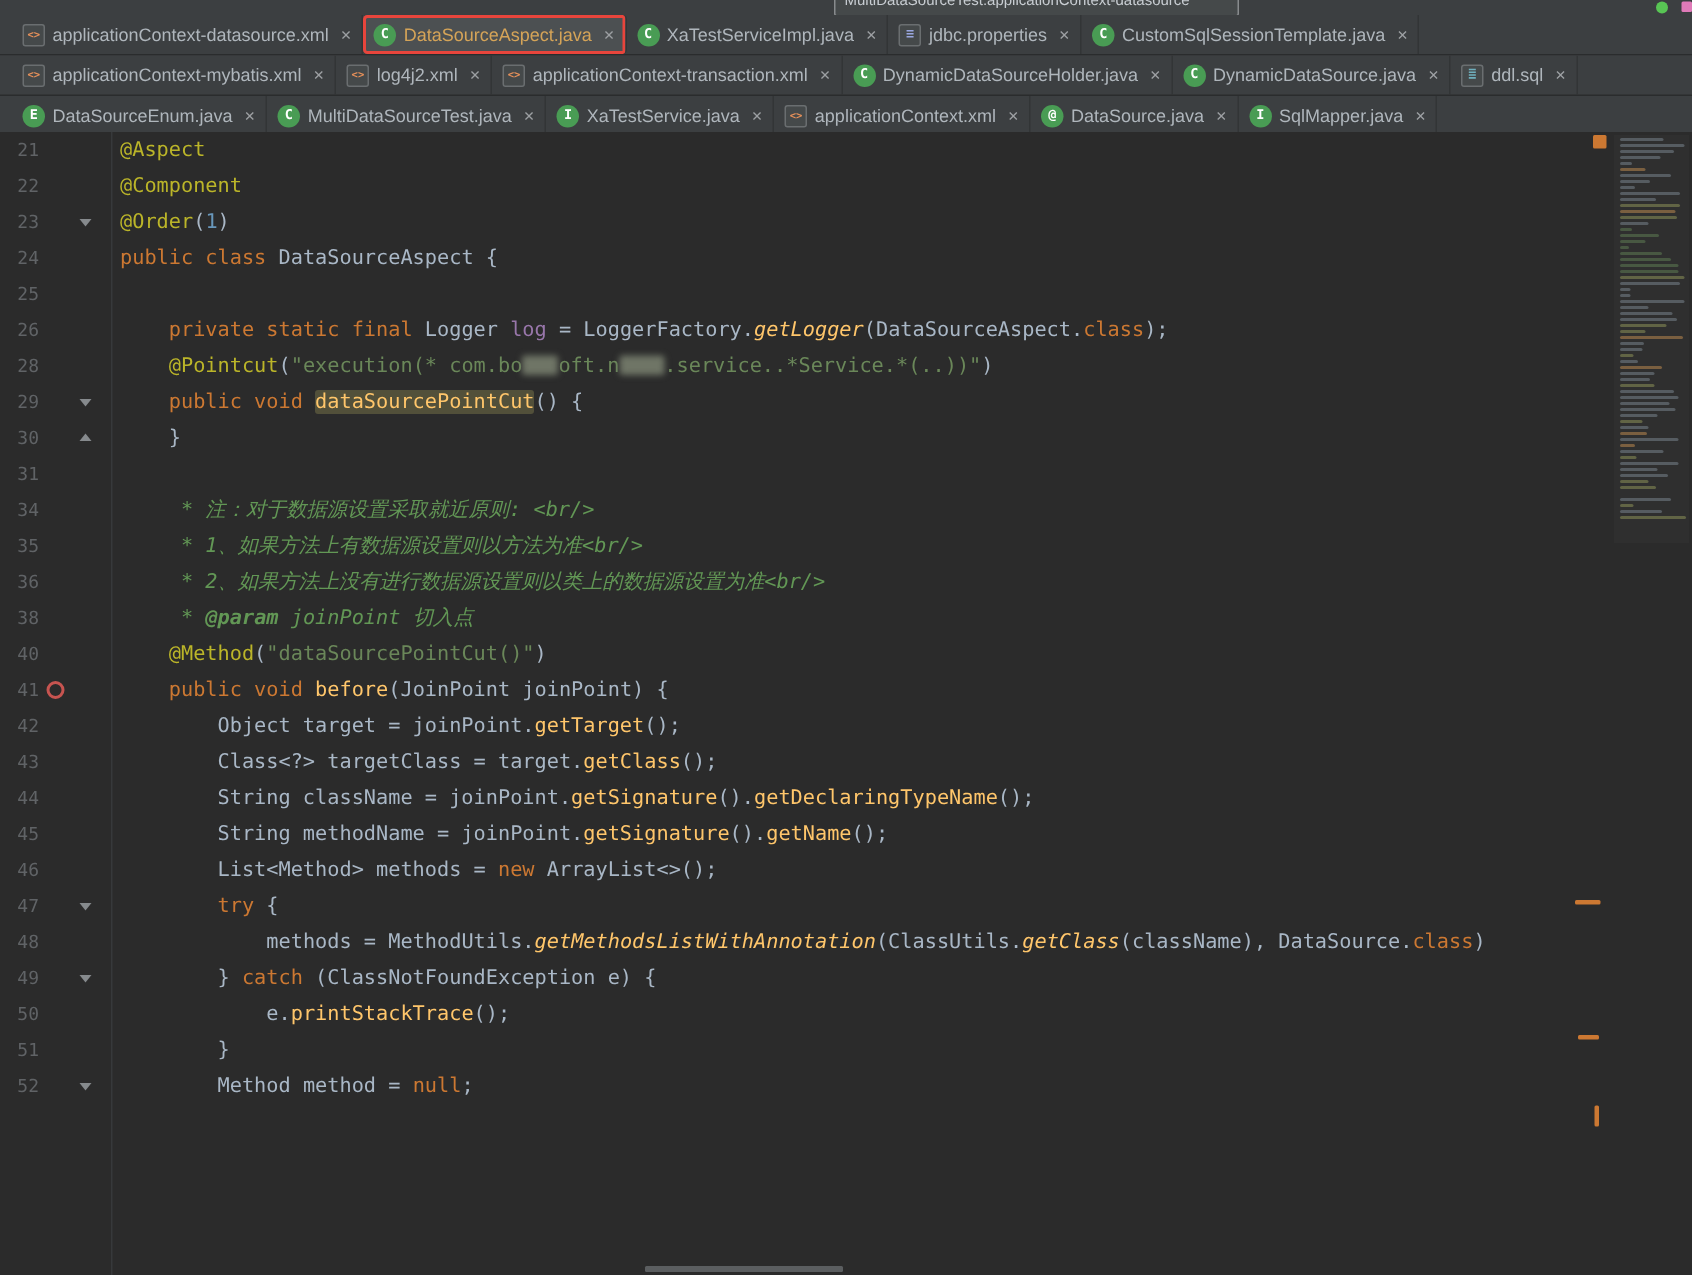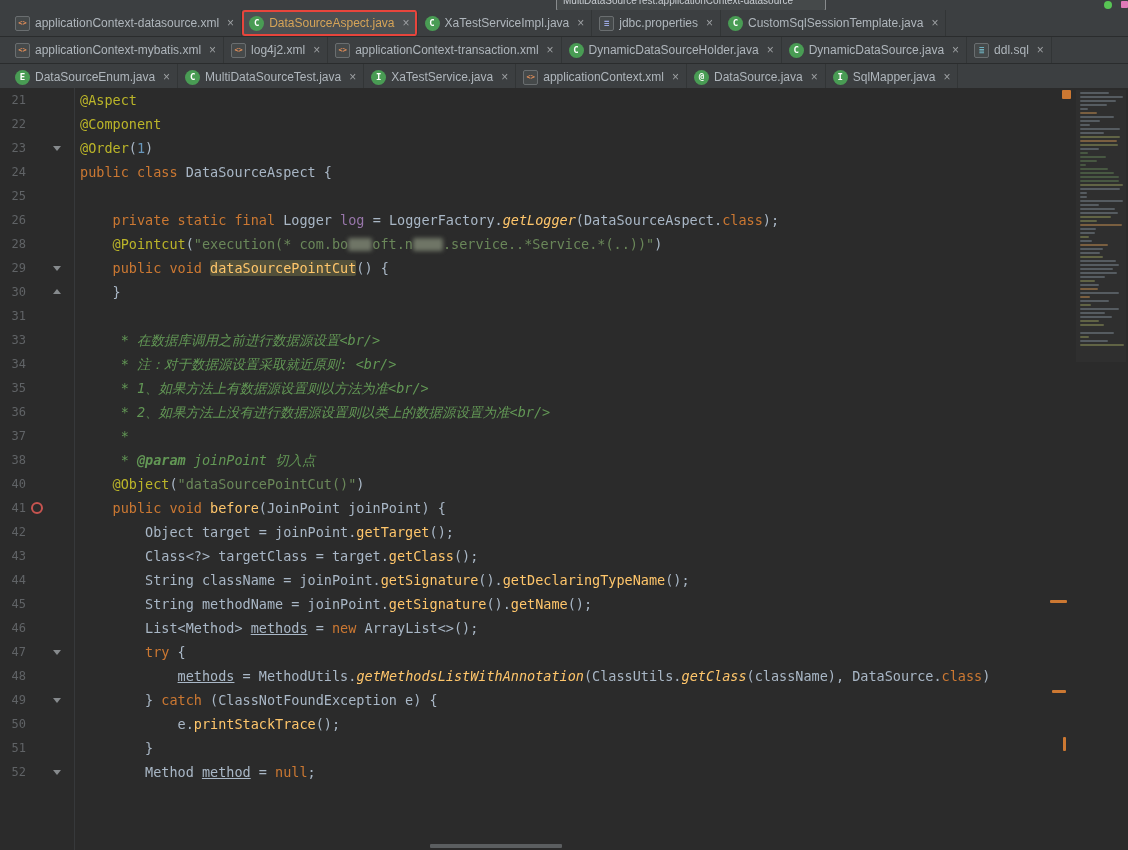--- a/index.html
+++ b/index.html
@@ -40,21 +40,21 @@
   .tk-k{color:var(--kw,#CC7832);}
   .tk-a{color:var(--ann,#BBB529);}
   .tk-st{color:var(--str,#6A8759);}
   .tk-num{color:var(--num,#6897BB);}
   .tk-c{color:var(--cmt,#629755);font-style:italic;}
   .tk-ct{color:var(--cmt,#629755);font-style:italic;font-weight:bold;}
   .tk-f{color:var(--field,#9876AA);}
   .tk-m{color:var(--method,#FFC66B);}
   .tk-mi{color:var(--method,#FFC66B);font-style:italic;}
   .tk-d{color:var(--fg,#A9B7C6);}
-  .tk-u{color:var(--fg,#A9B7C6);text-decoration:underline;}
+  .tk-u{color:var(--fg,#A9B7C6);}
   .tk-hl{color:var(--method,#FFC66B);background:var(--hlbg,#52503A);border-radius:2px;}
   .tk-r{display:inline-block;height:13px;border-radius:2px;background:var(--redact,#6F7566);filter:blur(2px);vertical-align:-2px;}
   
   .minimap{position:absolute;top:2px;right:2px;width:50px;height:272px;background:rgba(255,255,255,0.02);overflow:hidden;}
   .mm-row{height:2px;margin:2px 0 0 4px;border-radius:1px;opacity:.55;}
   .mark{position:absolute;border-radius:1px;}
 </style>
 </head>
 <body>
 
@@ -165,27 +165,25 @@
         <div class="eline"><div class="gut"><span class="lnum">21</span><span class="gslot"></span><span class="fslot"></span></div><div class="ctext"><span class="tk-a">@Aspect</span></div></div>
         <div class="eline"><div class="gut"><span class="lnum">22</span><span class="gslot"></span><span class="fslot"></span></div><div class="ctext"><span class="tk-a">@Component</span></div></div>
         <div class="eline"><div class="gut"><span class="lnum">23</span><span class="gslot"></span><span class="fslot"><span class="fold-down"></span></span></div><div class="ctext"><span class="tk-a">@Order</span><span class="tk-d">(</span><span class="tk-num">1</span><span class="tk-d">)</span></div></div>
         <div class="eline"><div class="gut"><span class="lnum">24</span><span class="gslot"></span><span class="fslot"></span></div><div class="ctext"><span class="tk-k">public class </span><span class="tk-d">DataSourceAspect {</span></div></div>
         <div class="eline"><div class="gut"><span class="lnum">25</span><span class="gslot"></span><span class="fslot"></span></div><div class="ctext"></div></div>
         <div class="eline"><div class="gut"><span class="lnum">26</span><span class="gslot"></span><span class="fslot"></span></div><div class="ctext"><span class="tk-k">    private static final </span><span class="tk-d">Logger </span><span class="tk-f">log</span><span class="tk-d"> = LoggerFactory.</span><span class="tk-mi">getLogger</span><span class="tk-d">(DataSourceAspect.</span><span class="tk-k">class</span><span class="tk-d">);</span></div></div>
         <div class="eline"><div class="gut"><span class="lnum">28</span><span class="gslot"></span><span class="fslot"></span></div><div class="ctext"><span class="tk-a">    @Pointcut</span><span class="tk-d">(</span><span class="tk-st">"execution(* com.bo</span><span class="tk-r" style="width: 24px;"></span><span class="tk-st">oft.n</span><span class="tk-r" style="width: 30px;"></span><span class="tk-st">.service..*Service.*(..))"</span><span class="tk-d">)</span></div></div>
         <div class="eline"><div class="gut"><span class="lnum">29</span><span class="gslot"></span><span class="fslot"><span class="fold-down"></span></span></div><div class="ctext"><span class="tk-k">    public void </span><span class="tk-hl">dataSourcePointCut</span><span class="tk-d">() {</span></div></div>
         <div class="eline"><div class="gut"><span class="lnum">30</span><span class="gslot"></span><span class="fslot"><span class="fold-up"></span></span></div><div class="ctext"><span class="tk-d">    }</span></div></div>
         <div class="eline"><div class="gut"><span class="lnum">31</span><span class="gslot"></span><span class="fslot"></span></div><div class="ctext"></div></div>
-        <div class="eline"><div class="gut"><span class="lnum">33</span><span class="gslot"></span><span class="fslot"></span></div><div class="ctext"><span class="tk-c">     * 在数据库调用之前进行数据源设置&lt;br/&gt;</span></div></div>
         <div class="eline"><div class="gut"><span class="lnum">34</span><span class="gslot"></span><span class="fslot"></span></div><div class="ctext"><span class="tk-c">     * 注：对于数据源设置采取就近原则: &lt;br/&gt;</span></div></div>
         <div class="eline"><div class="gut"><span class="lnum">35</span><span class="gslot"></span><span class="fslot"></span></div><div class="ctext"><span class="tk-c">     * 1、如果方法上有数据源设置则以方法为准&lt;br/&gt;</span></div></div>
         <div class="eline"><div class="gut"><span class="lnum">36</span><span class="gslot"></span><span class="fslot"></span></div><div class="ctext"><span class="tk-c">     * 2、如果方法上没有进行数据源设置则以类上的数据源设置为准&lt;br/&gt;</span></div></div>
-        <div class="eline"><div class="gut"><span class="lnum">37</span><span class="gslot"></span><span class="fslot"></span></div><div class="ctext"><span class="tk-c">     *</span></div></div>
         <div class="eline"><div class="gut"><span class="lnum">38</span><span class="gslot"></span><span class="fslot"></span></div><div class="ctext"><span class="tk-c">     * </span><span class="tk-ct">@param</span><span class="tk-c"> joinPoint 切入点</span></div></div>
-        <div class="eline"><div class="gut"><span class="lnum">40</span><span class="gslot"></span><span class="fslot"></span></div><div class="ctext"><span class="tk-a">    @Object</span><span class="tk-d">(</span><span class="tk-st">"dataSourcePointCut()"</span><span class="tk-d">)</span></div></div>
+        <div class="eline"><div class="gut"><span class="lnum">40</span><span class="gslot"></span><span class="fslot"></span></div><div class="ctext"><span class="tk-a">    @Method</span><span class="tk-d">(</span><span class="tk-st">"dataSourcePointCut()"</span><span class="tk-d">)</span></div></div>
         <div class="eline"><div class="gut"><span class="lnum">41</span><span class="gslot"><span class="advice"></span></span><span class="fslot"></span></div><div class="ctext"><span class="tk-k">    public void </span><span class="tk-m">before</span><span class="tk-d">(JoinPoint joinPoint) {</span></div></div>
         <div class="eline"><div class="gut"><span class="lnum">42</span><span class="gslot"></span><span class="fslot"></span></div><div class="ctext"><span class="tk-d">        Object target = joinPoint.</span><span class="tk-m">getTarget</span><span class="tk-d">();</span></div></div>
         <div class="eline"><div class="gut"><span class="lnum">43</span><span class="gslot"></span><span class="fslot"></span></div><div class="ctext"><span class="tk-d">        Class&lt;?&gt; targetClass = target.</span><span class="tk-m">getClass</span><span class="tk-d">();</span></div></div>
         <div class="eline"><div class="gut"><span class="lnum">44</span><span class="gslot"></span><span class="fslot"></span></div><div class="ctext"><span class="tk-d">        String className = joinPoint.</span><span class="tk-m">getSignature</span><span class="tk-d">().</span><span class="tk-m">getDeclaringTypeName</span><span class="tk-d">();</span></div></div>
         <div class="eline"><div class="gut"><span class="lnum">45</span><span class="gslot"></span><span class="fslot"></span></div><div class="ctext"><span class="tk-d">        String methodName = joinPoint.</span><span class="tk-m">getSignature</span><span class="tk-d">().</span><span class="tk-m">getName</span><span class="tk-d">();</span></div></div>
         <div class="eline"><div class="gut"><span class="lnum">46</span><span class="gslot"></span><span class="fslot"></span></div><div class="ctext"><span class="tk-d">        List&lt;Method&gt; </span><span class="tk-u">methods</span><span class="tk-d"> = </span><span class="tk-k">new</span><span class="tk-d"> ArrayList&lt;&gt;();</span></div></div>
         <div class="eline"><div class="gut"><span class="lnum">47</span><span class="gslot"></span><span class="fslot"><span class="fold-down"></span></span></div><div class="ctext"><span class="tk-k">        try</span><span class="tk-d"> {</span></div></div>
         <div class="eline"><div class="gut"><span class="lnum">48</span><span class="gslot"></span><span class="fslot"></span></div><div class="ctext"><span class="tk-d">            </span><span class="tk-u">methods</span><span class="tk-d"> = MethodUtils.</span><span class="tk-mi">getMethodsListWithAnnotation</span><span class="tk-d">(ClassUtils.</span><span class="tk-mi">getClass</span><span class="tk-d">(className), DataSource.</span><span class="tk-k">class</span><span class="tk-d">)</span></div></div>
         <div class="eline"><div class="gut"><span class="lnum">49</span><span class="gslot"></span><span class="fslot"><span class="fold-down"></span></span></div><div class="ctext"><span class="tk-d">        } </span><span class="tk-k">catch</span><span class="tk-d"> (ClassNotFoundException e) {</span></div></div>
         <div class="eline"><div class="gut"><span class="lnum">50</span><span class="gslot"></span><span class="fslot"></span></div><div class="ctext"><span class="tk-d">            e.</span><span class="tk-m">printStackTrace</span><span class="tk-d">();</span></div></div>

